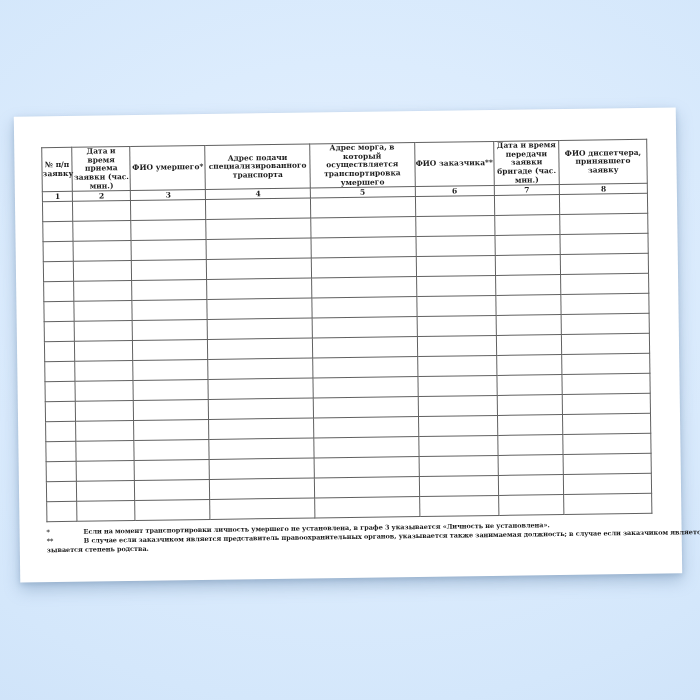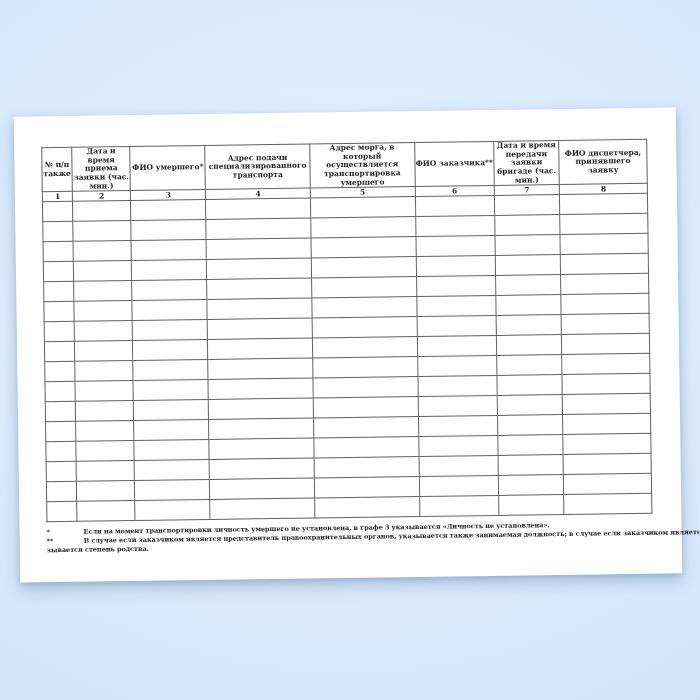--- a/index.html
+++ b/index.html
@@ -99,21 +99,21 @@
         <col style="width:9.6%">
         <col style="width:12.4%">
         <col style="width:17.3%">
         <col style="width:17.3%">
         <col style="width:13.1%">
         <col style="width:10.8%">
         <col style="width:14.5%">
       </colgroup>
       <thead>
         <tr>
-          <th class="col-title">№ п/п также</th>
+          <th class="col-title">№ п/п заявку</th>
           <th class="col-title">Дата и время приема заявки (час. мин.)</th>
           <th class="col-title">ФИО умершего*</th>
           <th class="col-title">Адрес подачи специализированного транспорта</th>
           <th class="col-title">Адрес морга, в который осуществляется транспортировка умершего</th>
           <th class="col-title">ФИО заказчика**</th>
           <th class="col-title">Дата и время передачи заявки бригаде (час. мин.)</th>
           <th class="col-title">ФИО диспетчера, принявшего заявку</th>
         </tr>
         <tr class="num-row">
           <th>1</th>

